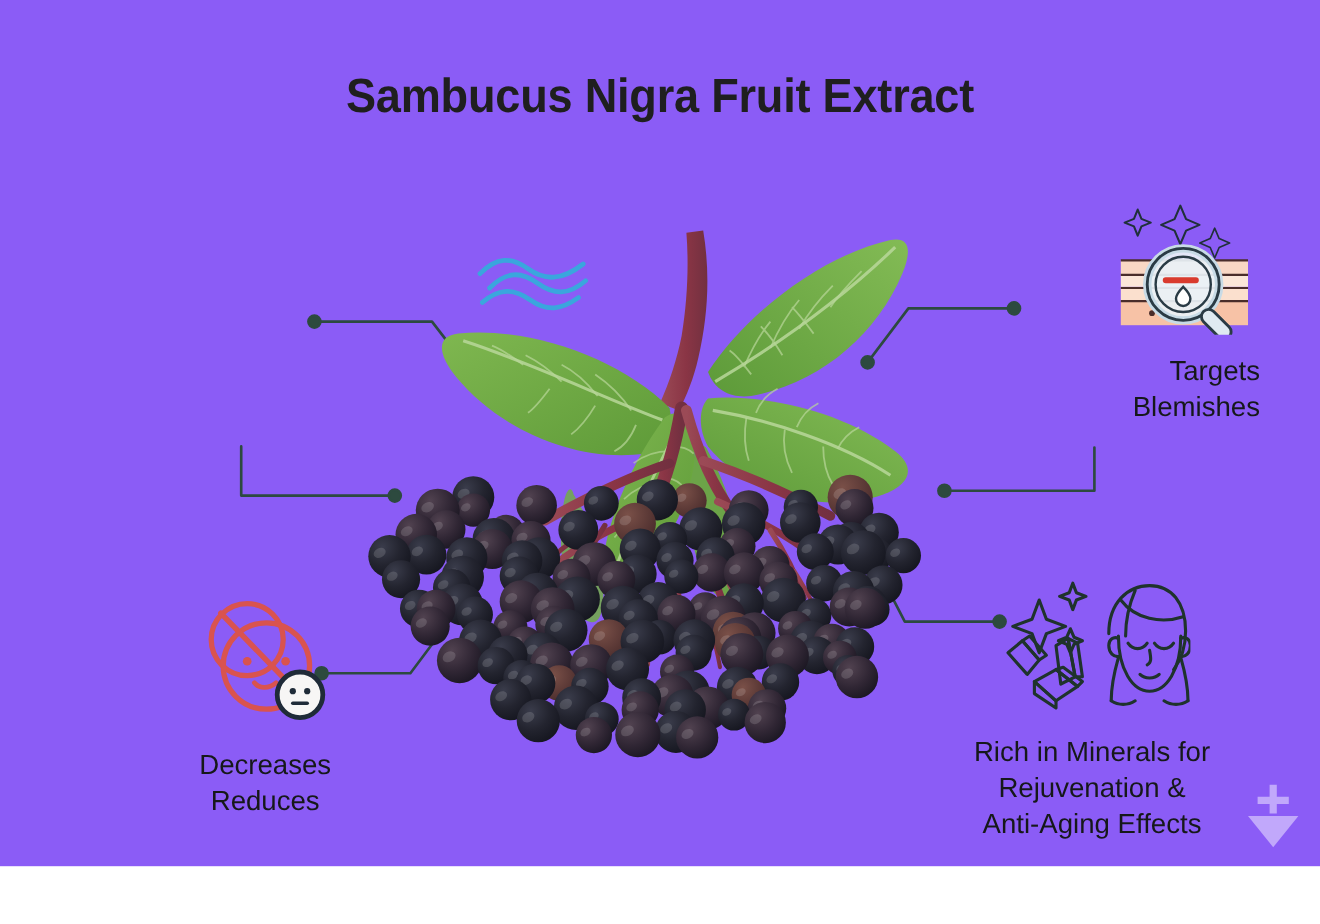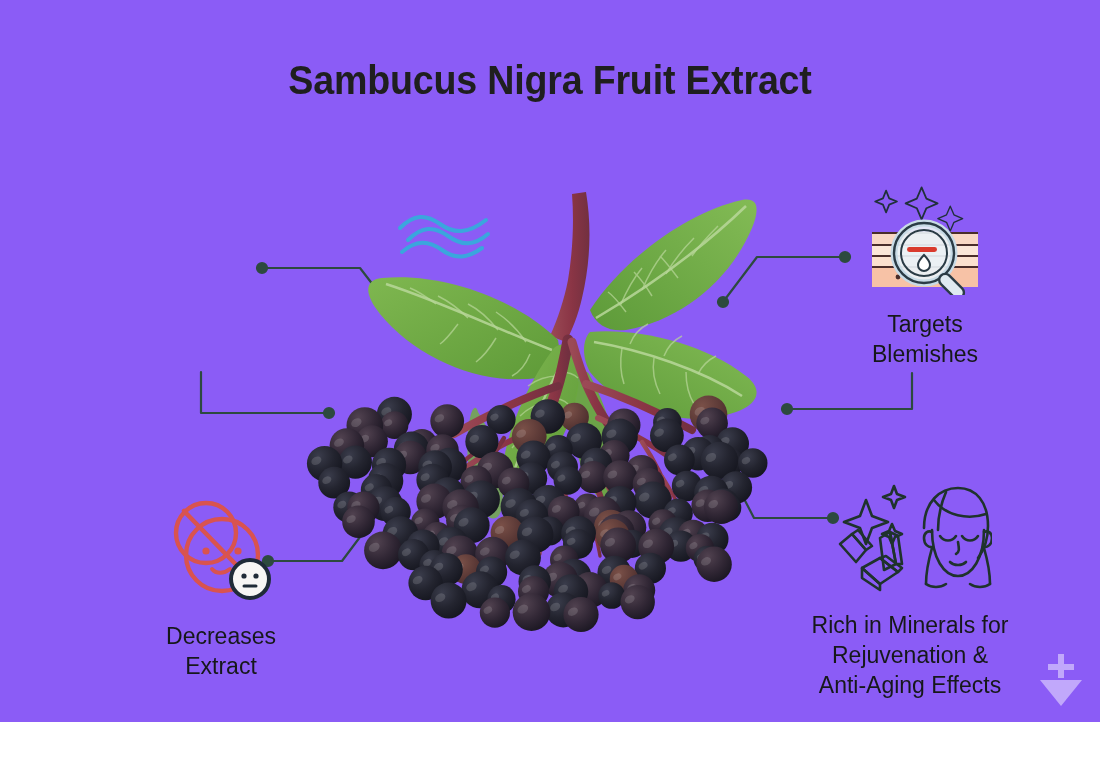--- a/index.html
+++ b/index.html
@@ -47,21 +47,21 @@
     display: block;
     font-family: "Liberation Sans", sans-serif;
     font-size: 23px;
     line-height: 30px;
     color: #16181a;
     white-space: pre-line;
     margin-top: 10px;
   }
 
   #feature-inflammation { left: 80px; top: 160px; width: 250px; }
-  #feature-blemishes    { left: 800px; top: 179px; width: 250px; }
+  #feature-blemishes    { left: 800px; top: 163px; width: 250px; text-align: right; }
   #feature-redness      { left: 96px;  top: 495px; width: 250px; }
   #feature-minerals     { left: 775px; top: 478px; width: 270px; }
 
   
   #connectors {
     position: absolute;
     left: 0; top: 0;
     width: 1100px; height: 770px;
     pointer-events: none;
   }
@@ -595,21 +595,21 @@
 
         <g>
           <circle cx="88" cy="84" r="19" fill="#f7f6f5" stroke="#1f2b38" stroke-width="4"></circle>
           <circle cx="82" cy="81" r="2.6" fill="#1f2b38"></circle>
           <circle cx="94" cy="81" r="2.6" fill="#1f2b38"></circle>
           <path d="M82,91 L94,91" stroke="#1f2b38" stroke-width="3" stroke-linecap="round"></path>
         </g>
       </svg>
     </span>
     <span class="caption">Decreases
-Extract</span>
+Reduces</span>
   </div>
 
   <div class="feature" id="feature-minerals">
     <span class="icon-wrap">
       <svg width="164" height="118" viewBox="0 0 164 118" xmlns="http://www.w3.org/2000/svg">
         <g fill="none" stroke="#1f332c" stroke-width="2.6" stroke-linejoin="round" stroke-linecap="round">
 
           <path d="M38,22 L44,38 L60,44 L44,50 L38,66 L32,50 L16,44 L32,38 Z"></path>
           <path d="M66,8 L69,16 L77,19 L69,22 L66,30 L63,22 L55,19 L63,16 Z"></path>
           <path d="M64,46 L67,53 L74,56 L67,59 L64,66 L61,59 L54,56 L61,53 Z"></path>

